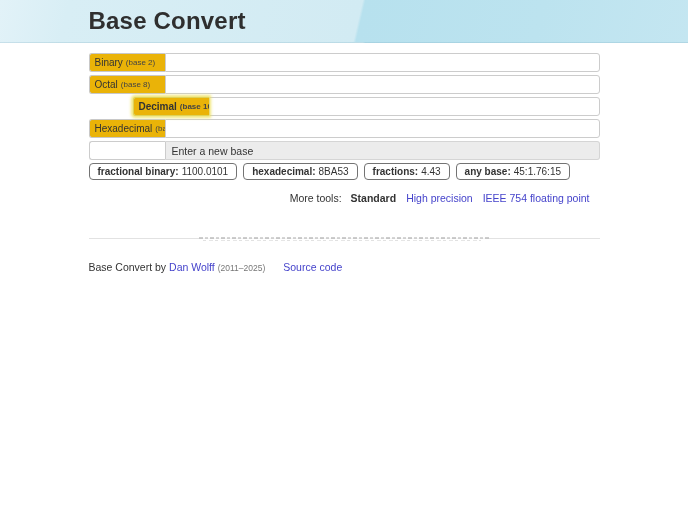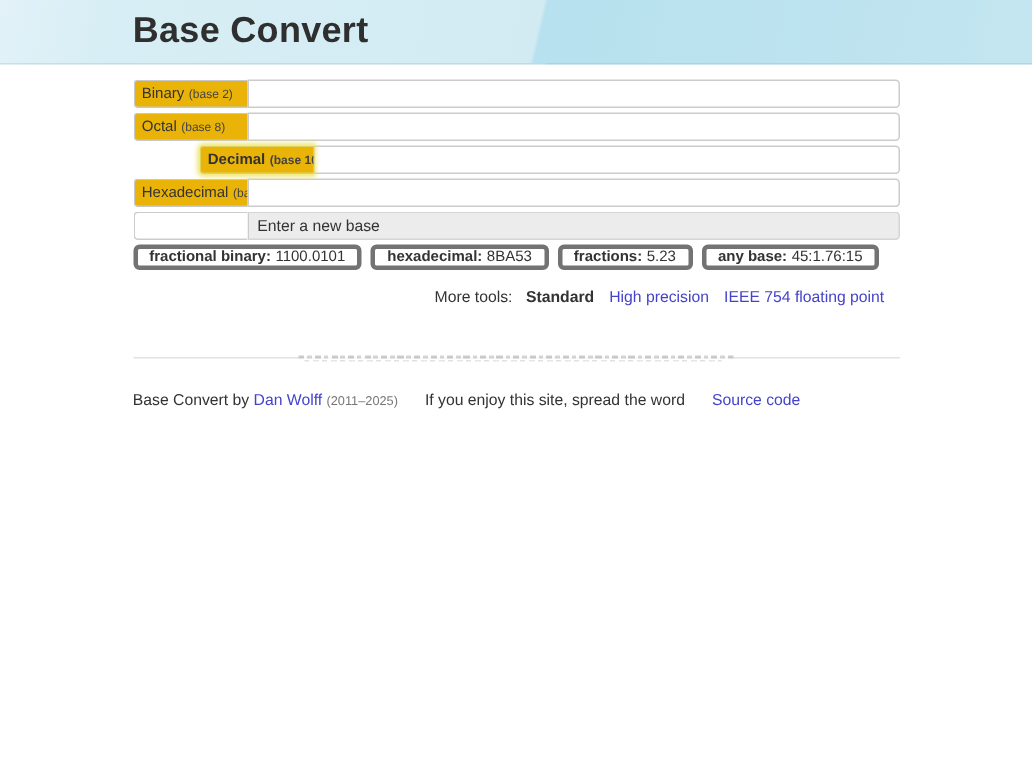--- a/index.html
+++ b/index.html
@@ -80,21 +80,21 @@
     border-left: 1px solid #ccc;
     border-radius: 0 3px 3px 0;
     display: flex; align-items: center;
     padding: 0 6px;
     font-size: 10.5px; color: #333;
   }
   
   .examples-heading { font-size: 11px; margin: 8px 0 5px; }
   .examples-row { display: flex; gap: 6px; }
   .example-btn {
-    border: 3px solid #737373;
+    border: 1px solid #737373;
     border-radius: 4px;
     background: #fff;
     padding: 2px 8px;
     font-size: 10px;
     color: #333;
     height: 17px;
     display: inline-flex; align-items: center; gap: 3px;
     cursor: pointer;
     font-family: "Liberation Sans", sans-serif;
     white-space: nowrap;
@@ -177,21 +177,21 @@
     <button class="example-btn">
       <span class="lbl">fractional binary:</span>
       <span class="val">1100.0101</span>
     </button>
     <button class="example-btn">
       <span class="lbl">hexadecimal:</span>
       <span class="val">8BA53</span>
     </button>
     <button class="example-btn">
       <span class="lbl">fractions:</span>
-      <span class="val">5.23</span>
+      <span class="val">4.43</span>
     </button>
     <button class="example-btn">
       <span class="lbl">any base:</span>
       <span class="val">45:1.76:15</span>
     </button>
   </div>
 
   <div class="more-tools">
     <span class="heading">More tools:</span>
     <span class="current">Standard</span>
@@ -202,17 +202,16 @@
   <div class="divider">
     <div class="microtext"></div>
   </div>
 
   <footer class="site-footer">
     <span>
       <span>Base Convert by</span>
       <a class="link" style="color: rgb(69, 67, 203);">Dan Wolff</a>
       <span class="years">(2011–2025)</span>
     </span>
-    <span>If you enjoy this site, spread the word</span>
     <a class="link" style="color: rgb(69, 67, 203);">Source code</a>
   </footer>
 
 </main>
 
 </body></html>

